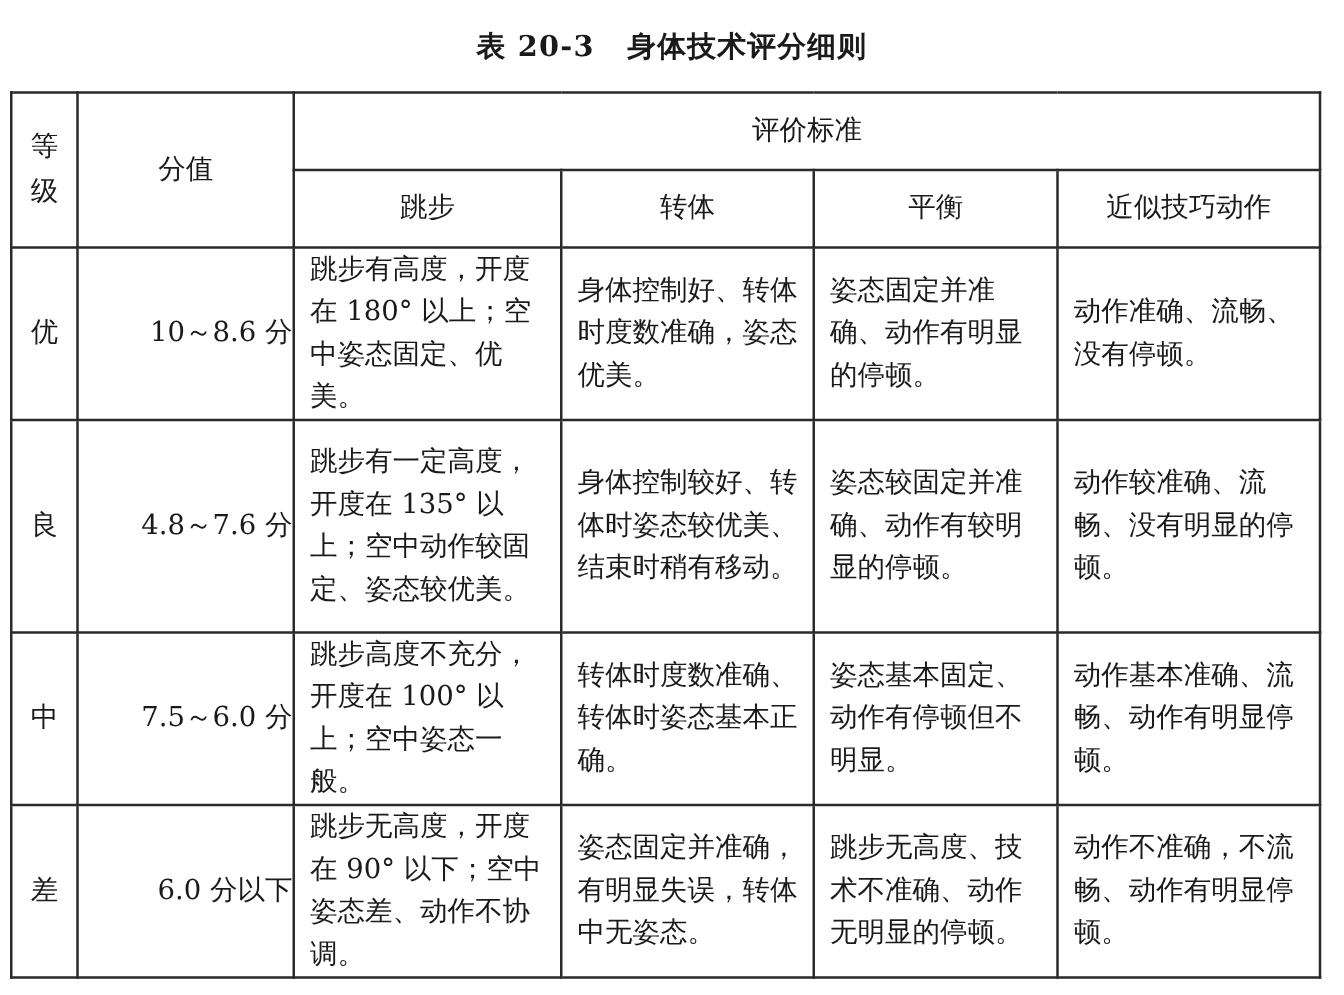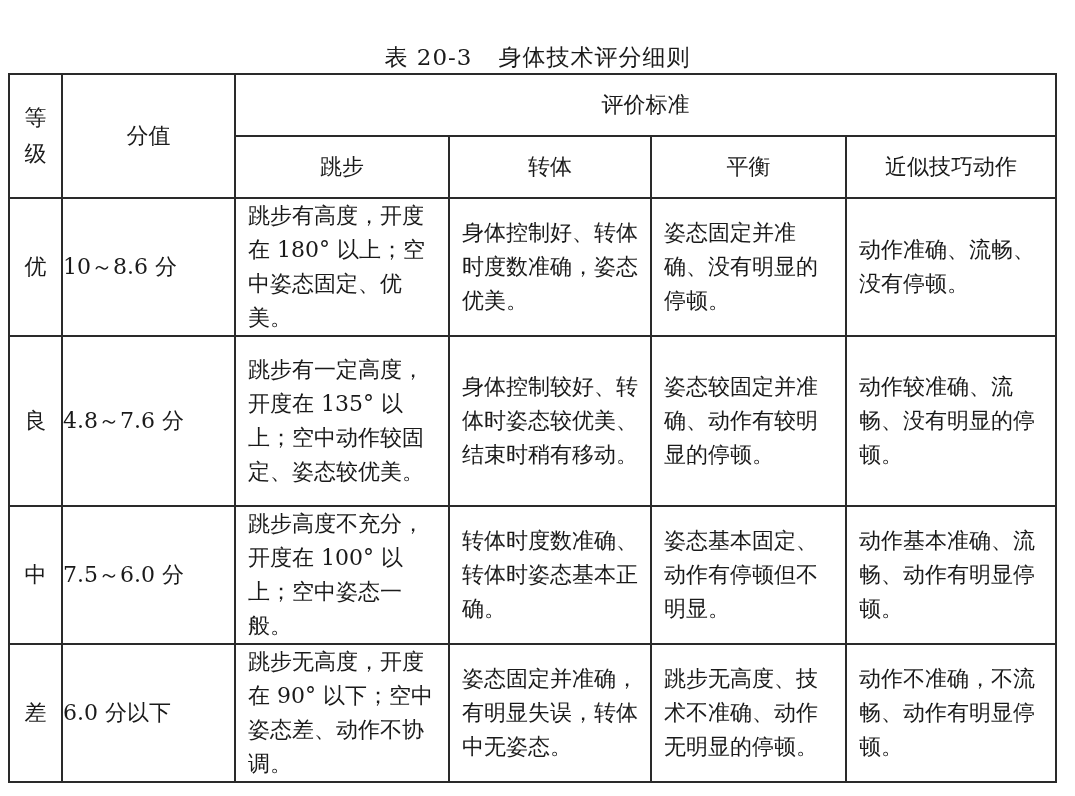--- a/index.html
+++ b/index.html
@@ -3,44 +3,43 @@
   <meta charset="utf-8">
   <style>
     html, body { margin: 0; padding: 0; background: #ffffff; }
     body {
       width: 1075px; height: 796px; position: relative; overflow: hidden;
       font-family: "DejaVu Serif", "Liberation Serif", serif;
       color: #1a1a1a;
     }
     .title {
       position: absolute; top: 22px; left: 0; width: 1075px;
-      text-align: center; font-size: 23px; font-weight: normal;
+      text-align: center; font-size: 23px; font-weight: bold;
       font-family: "DejaVu Sans", "Liberation Sans", sans-serif;
       letter-spacing: 1px;
-      margin-top: 20px;
     }
     .title .num { font-family: "DejaVu Serif", "Liberation Serif", serif; margin-right: 26px; }
     table {
       position: absolute; top: 73px; left: 8px;
       border-collapse: collapse;
       table-layout: fixed;
       width: 1047px;
     }
     td, th {
       border: 2px solid #2a2a2a;
       font-weight: normal;
       font-size: 22px;
       line-height: 34px;
       padding: 0;
       vertical-align: middle;
     }
     .center { }
     .cell-text { padding: 0 10px 0 12px; text-align: left; }
     .grade { text-align: center; line-height: 36px; }
-    .score { text-align: left; }
+    .score { text-align: right; }
   </style>
 </head>
 <body>
 
 <div class="title">
   <span class="num">表 20-3</span><span>身体技术评分细则</span>
 </div>
 
 <table>
   <colgroup>
@@ -65,21 +64,21 @@
     <th class="center">转体</th>
     <th class="center">平衡</th>
     <th class="center">近似技巧动作</th>
   </tr>
 
   <tr style="height:136px">
     <td class="grade">优</td>
     <td class="score">10～8.6 分</td>
     <td class="cell-text">跳步有高度，开度在 180° 以上；空中姿态固定、优美。</td>
     <td class="cell-text">身体控制好、转体时度数准确，姿态优美。</td>
-    <td class="cell-text">姿态固定并准确、没有明显的停顿。</td>
+    <td class="cell-text">姿态固定并准确、动作有明显的停顿。</td>
     <td class="cell-text">动作准确、流畅、没有停顿。</td>
   </tr>
 
   <tr style="height:170px">
     <td class="grade">良</td>
     <td class="score">4.8～7.6 分</td>
     <td class="cell-text">跳步有一定高度，开度在 135° 以上；空中动作较固定、姿态较优美。</td>
     <td class="cell-text">身体控制较好、转体时姿态较优美、结束时稍有移动。</td>
     <td class="cell-text">姿态较固定并准确、动作有较明显的停顿。</td>
     <td class="cell-text">动作较准确、流畅、没有明显的停顿。</td>

